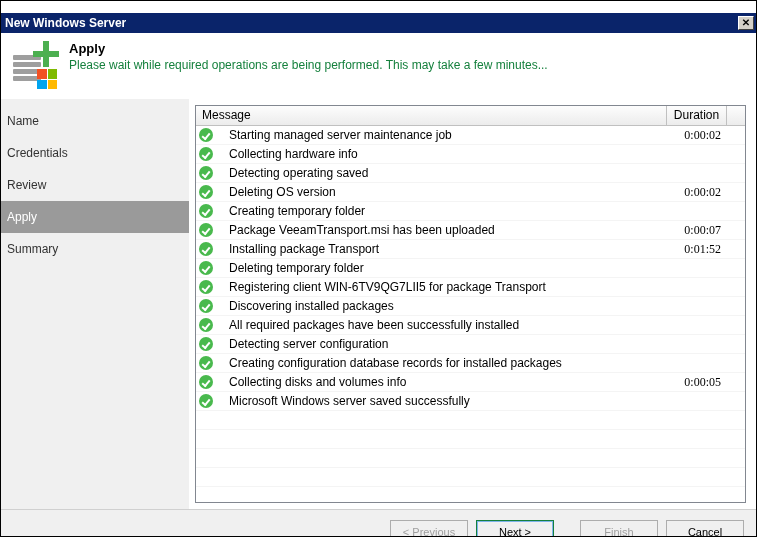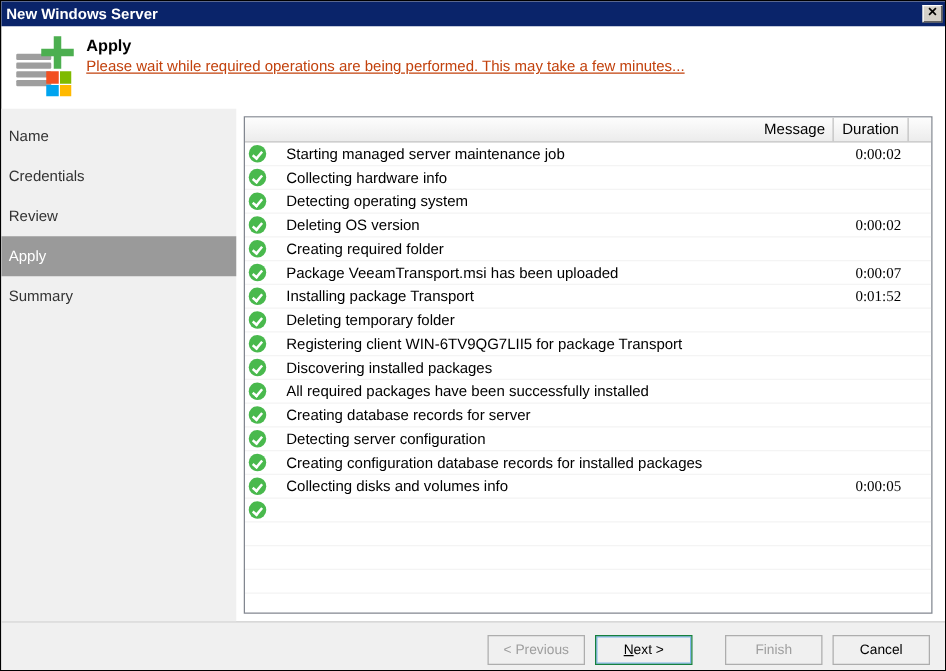--- a/index.html
+++ b/index.html
@@ -17,20 +17,21 @@
     background: linear-gradient(#0a246a, #0a246a);
     color: #fff;
     height: 20px;
     display: flex;
     align-items: center;
     justify-content: space-between;
     padding: 0 2px 0 4px;
     font-family: "MS Sans Serif", Tahoma, sans-serif;
     font-weight: bold;
     font-size: 12px;
+    margin-top: 12px;
   }
   .titlebar .close {
     width: 16px; height: 14px;
     background: #d4d0c8;
     border: 1px solid #fff;
     border-right-color: #404040;
     border-bottom-color: #404040;
     color: #000;
     font-size: 10px;
     line-height: 12px;
@@ -77,22 +78,21 @@
   .winlogo span:nth-child(3){background:#00a4ef;}
   .winlogo span:nth-child(4){background:#ffb900;}
   .header h1 {
     margin: 0 0 2px 0;
     font-size: 13px;
     font-weight: bold;
   }
   .header p {
     margin: 0;
     font-size: 12px;
-    color: #c2410c;
-    text-decoration: underline;
+    color: #15803d;
   }
   .body {
     display: flex;
     height: 410px;
   }
   .sidebar {
     width: 188px;
     background: #f0f0f0;
     padding-top: 6px;
     flex-shrink: 0;
@@ -122,21 +122,21 @@
     display: flex;
     background: linear-gradient(#fdfdfd, #ececec);
     border-bottom: 1px solid #c0c0c0;
     height: 20px;
     font-size: 12px;
   }
   .grid-head .col {
     padding: 2px 6px;
     border-right: 1px solid #c0c0c0;
   }
-  .col-msg { flex: 1; text-align: right; }
+  .col-msg { flex: 1; }
   .col-dur { width: 60px; text-align: center; }
   .col-x { width: 18px; border-right: none !important; }
   .grid-body .row {
     display: flex;
     align-items: center;
     height: 19px;
     border-bottom: 1px solid #f4f4f4;
     font-size: 12px;
   }
   .grid-body .row .ico {
@@ -240,33 +240,33 @@
             <div class="pad"></div>
           </div>
           <div class="row">
             <div class="ico"></div>
             <div class="msg">Collecting hardware info</div>
             <div class="dur"></div>
             <div class="pad"></div>
           </div>
           <div class="row">
             <div class="ico"></div>
-            <div class="msg">Detecting operating system</div>
+            <div class="msg">Detecting operating saved</div>
             <div class="dur"></div>
             <div class="pad"></div>
           </div>
           <div class="row">
             <div class="ico"></div>
             <div class="msg">Deleting OS version</div>
             <div class="dur">0:00:02</div>
             <div class="pad"></div>
           </div>
           <div class="row">
             <div class="ico"></div>
-            <div class="msg">Creating required folder</div>
+            <div class="msg">Creating temporary folder</div>
             <div class="dur"></div>
             <div class="pad"></div>
           </div>
           <div class="row">
             <div class="ico"></div>
             <div class="msg">Package VeeamTransport.msi has been uploaded</div>
             <div class="dur">0:00:07</div>
             <div class="pad"></div>
           </div>
           <div class="row">
@@ -294,44 +294,39 @@
             <div class="pad"></div>
           </div>
           <div class="row">
             <div class="ico"></div>
             <div class="msg">All required packages have been successfully installed</div>
             <div class="dur"></div>
             <div class="pad"></div>
           </div>
           <div class="row">
             <div class="ico"></div>
-            <div class="msg">Creating database records for server</div>
-            <div class="dur"></div>
-            <div class="pad"></div>
-          </div>
-          <div class="row">
-            <div class="ico"></div>
             <div class="msg">Detecting server configuration</div>
             <div class="dur"></div>
             <div class="pad"></div>
           </div>
           <div class="row">
             <div class="ico"></div>
             <div class="msg">Creating configuration database records for installed packages</div>
             <div class="dur"></div>
             <div class="pad"></div>
           </div>
           <div class="row">
             <div class="ico"></div>
             <div class="msg">Collecting disks and volumes info</div>
             <div class="dur">0:00:05</div>
             <div class="pad"></div>
           </div>
           <div class="row">
             <div class="ico"></div>
+            <div class="msg">Microsoft Windows server saved successfully</div>
             <div class="dur"></div>
             <div class="pad"></div>
           </div>
           <div class="row empty">
             <div style="width:21px"></div>
             <div class="msg"></div>
             <div class="dur"></div>
             <div class="pad"></div>
           </div>
           <div class="row empty">

